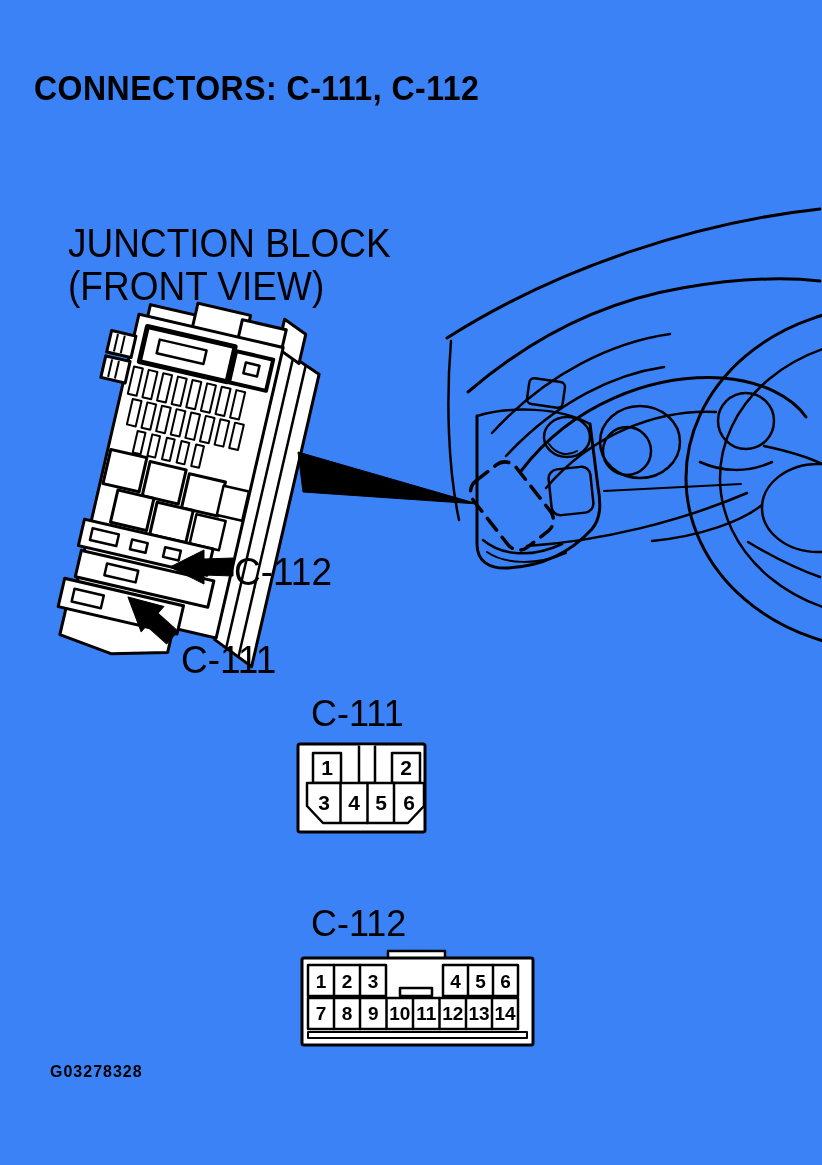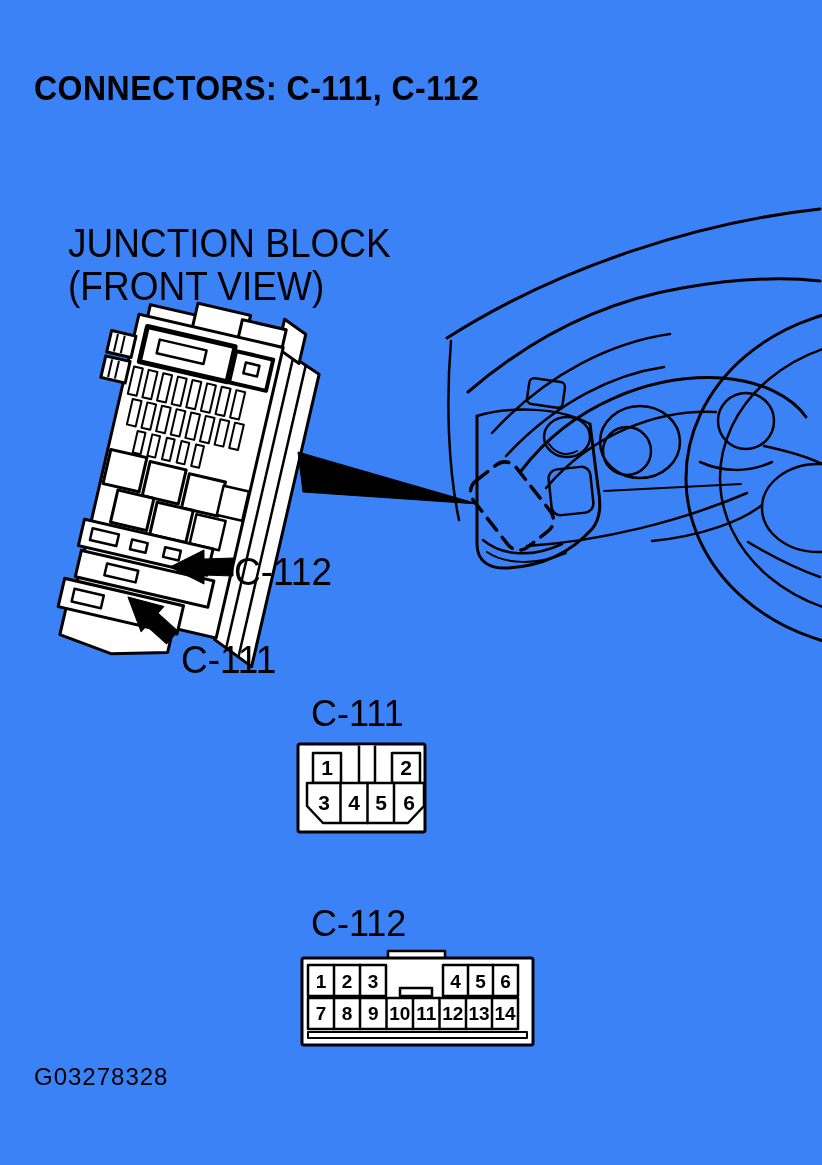--- a/index.html
+++ b/index.html
@@ -10,21 +10,21 @@
   }
   .abs{position:absolute;white-space:nowrap;}
   .title{left:34px;top:69px;font-size:32px;font-weight:bold;letter-spacing:.5px;transform:scaleY(1.08);transform-origin:left top;}
   .jb-caption{left:68px;top:222px;font-size:37px;line-height:40px;transform:scaleY(1.08);transform-origin:left top;}
   .callout{font-size:37px;transform:scaleY(1.05);transform-origin:left top;}
   .callout-c112{left:234px;top:550px;}
   .callout-c111{left:181px;top:638px;}
   .conn-title{font-size:36px;transform:scaleY(1.05);transform-origin:left top;}
   .conn-title-c111{left:311px;top:691px;}
   .conn-title-c112{left:311px;top:901px;}
-  .figure-id{left:34px;top:1063px;font-size:24px;font-weight:normal;letter-spacing:1px;}
+  .figure-id{left:50px;top:1063px;font-size:16px;font-weight:bold;letter-spacing:1px;}
   svg{position:absolute;}
   svg .ln{fill:none;stroke:#000;stroke-linecap:round;stroke-linejoin:round;}
   svg .wh{fill:#fff;stroke:#000;stroke-linejoin:round;}
   svg .blk{fill:#000;stroke:#000;stroke-linejoin:round;}
   svg text.pin{font-family:"Liberation Sans",sans-serif;font-weight:bold;fill:#000;text-anchor:middle;}
   svg text.pin-lg{font-size:21px;}
   svg text.pin-sm{font-size:19px;}
 </style>
 </head>
 <body>

